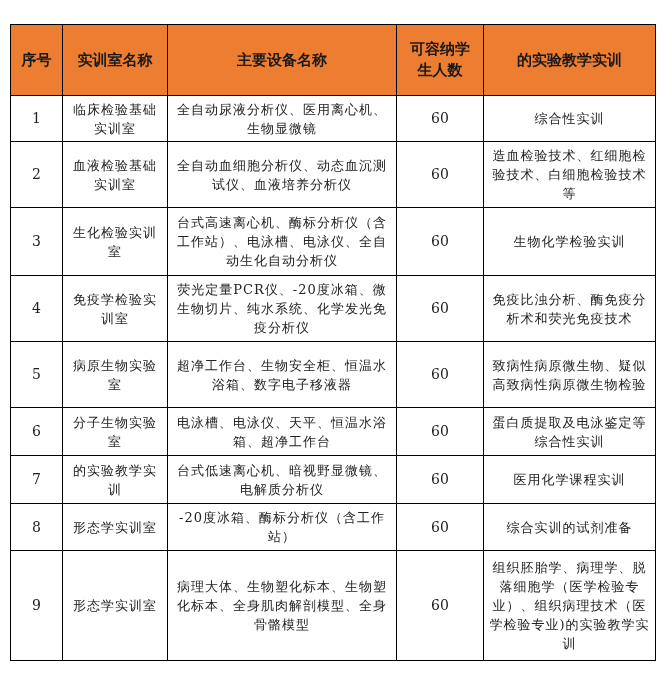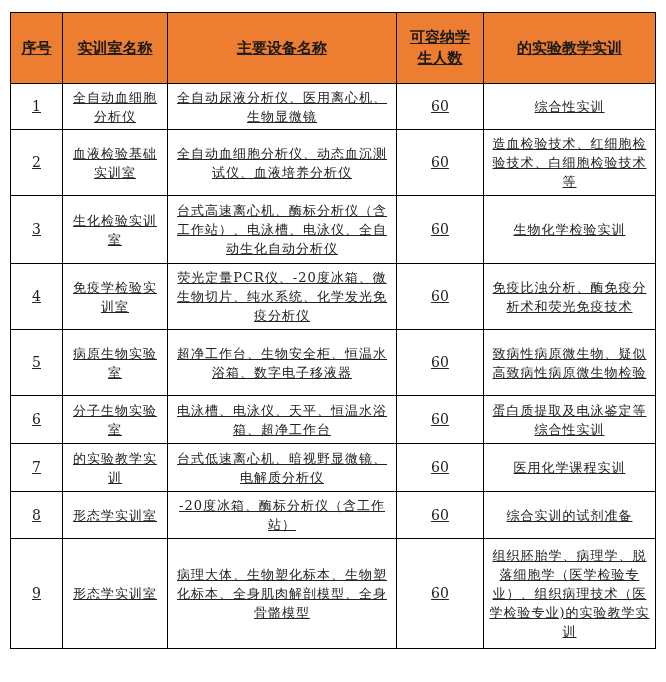--- a/index.html
+++ b/index.html
@@ -1,19 +1,19 @@
 <!DOCTYPE html>
 <html><head>
 <meta charset="utf-8">
 <style>
   html, body { margin: 0; padding: 0; background: #ffffff; }
   body { width: 666px; height: 682px; position: relative; overflow: hidden;
          font-family: "DejaVu Serif", "Liberation Serif", serif; color: #222; }
-  table { position: absolute; left: 10px; top: 12px; border-collapse: collapse;
-          table-layout: fixed; width: 645px; text-decoration: underline; }
+  table { position: absolute; left: 10px; top: 24px; border-collapse: collapse;
+          table-layout: fixed; width: 645px; }
   td, th { border: 1px solid #000; text-align: center; vertical-align: middle;
            font-size: 13px; line-height: 19px; padding: 2px 4px; box-sizing: border-box;
            word-break: break-all; }
   th { background: #ED7D31; font-weight: bold; font-size: 15px; color: #1a1a1a; line-height: 21px; }
   td.num { font-size: 14px; }
   td.room, td.equip, td.content { letter-spacing: 1px; }
   td.equip { padding: 2px 6px; }
 </style>
 </head>
 <body>
@@ -31,21 +31,21 @@
       <th>序号</th>
       <th>实训室名称</th>
       <th>主要设备名称</th>
       <th style="padding:14px 12px">可容纳学生人数</th>
       <th>的实验教学实训</th>
     </tr>
   </thead>
   <tbody>
     <tr style="height:46px">
       <td class="num">1</td>
-      <td class="room">全自动血细胞分析仪</td>
+      <td class="room">临床检验基础实训室</td>
       <td class="equip">全自动尿液分析仪、医用离心机、生物显微镜</td>
       <td class="num">60</td>
       <td class="content">综合性实训</td>
     </tr>
     <tr style="height:66px">
       <td class="num">2</td>
       <td class="room">血液检验基础实训室</td>
       <td class="equip">全自动血细胞分析仪、动态血沉测试仪、血液培养分析仪</td>
       <td class="num">60</td>
       <td class="content">造血检验技术、红细胞检验技术、白细胞检验技术等</td>

